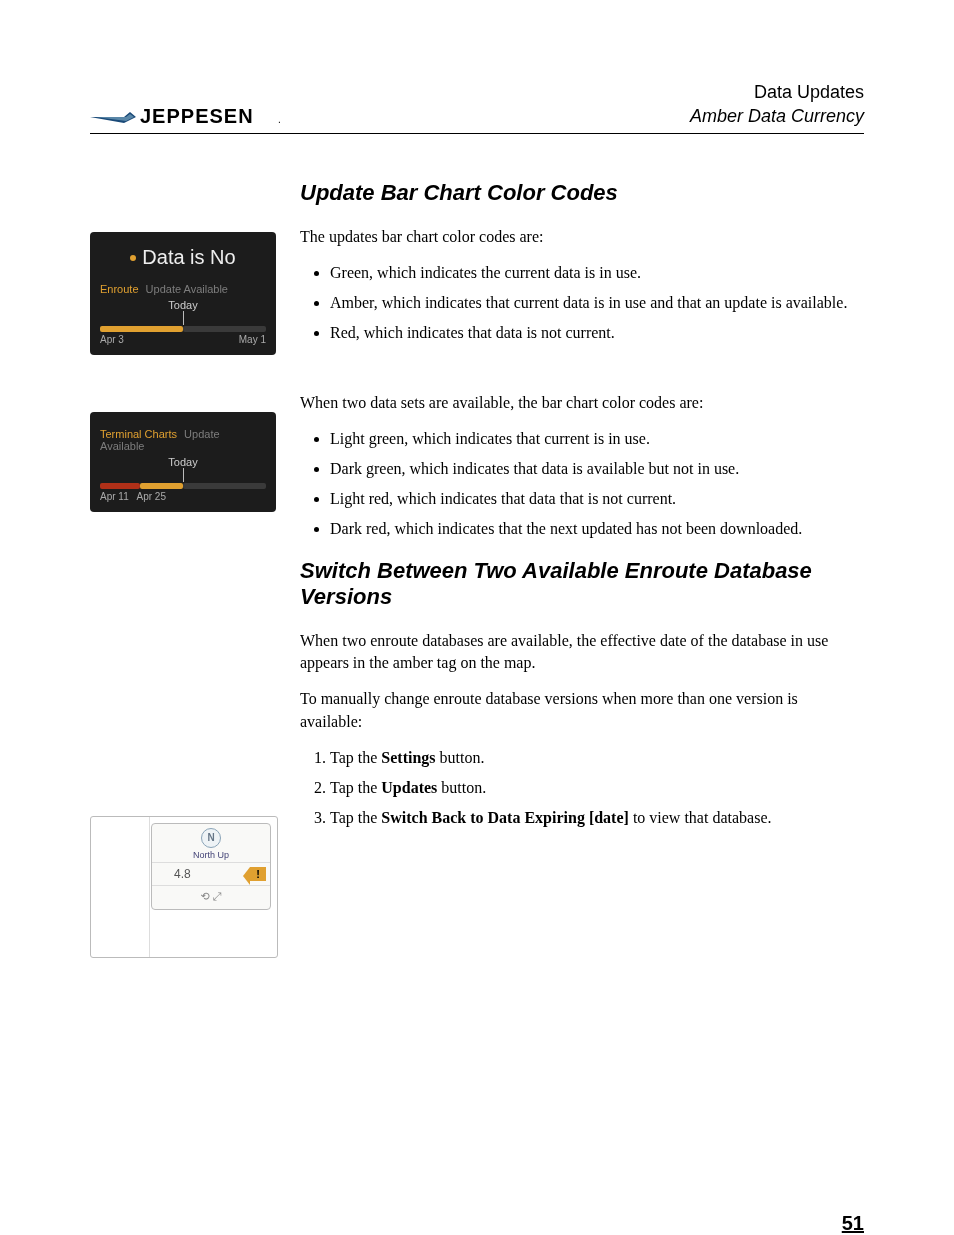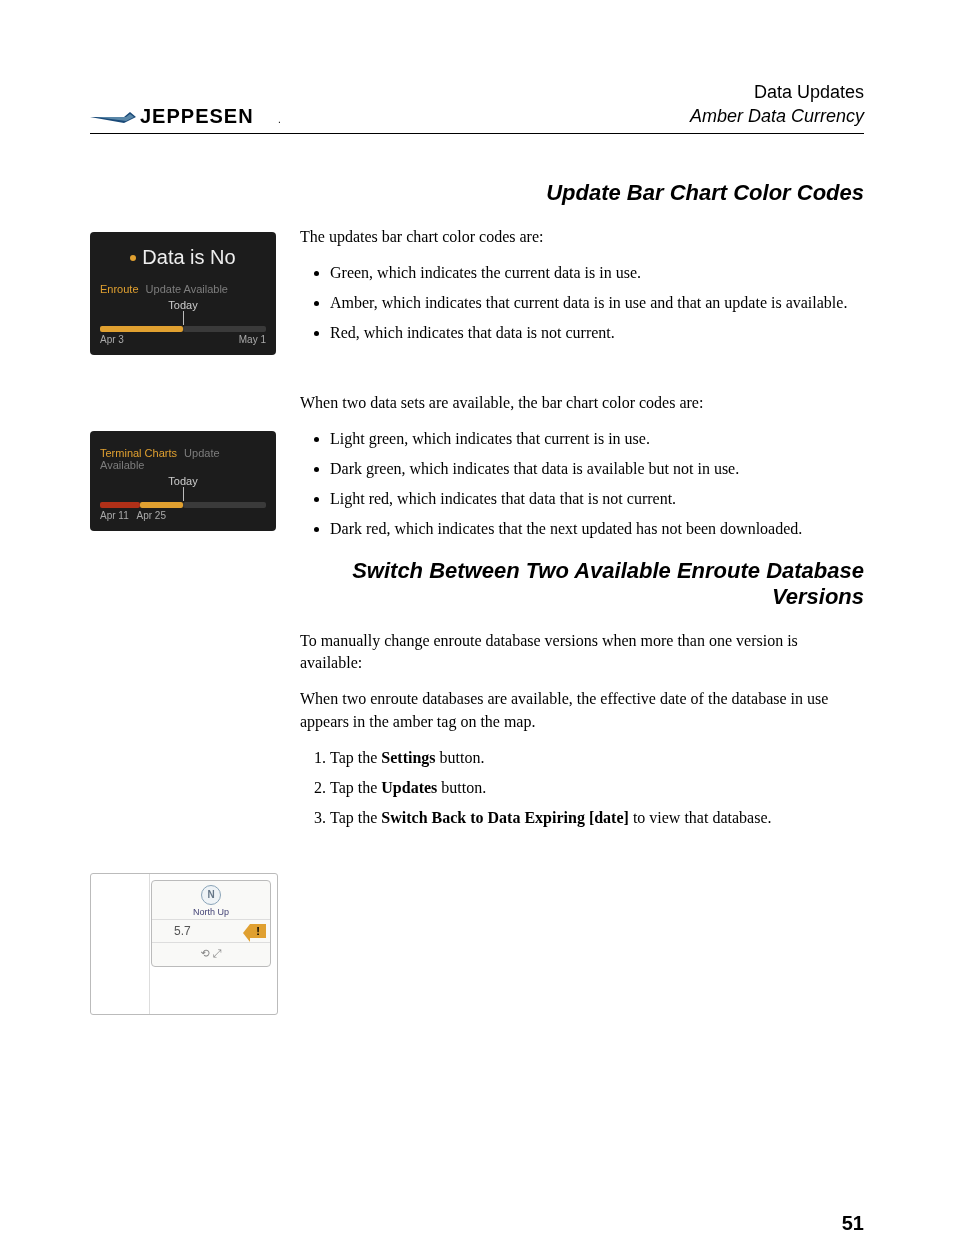--- a/index.html
+++ b/index.html
@@ -39,32 +39,31 @@
   .hdr-right .sub { font-style: italic; }
   .columns {
     display: flex;
     gap: 24px;
   }
   .sidecol {
     width: 186px;
     flex: 0 0 186px;
     display: flex;
     flex-direction: column;
-    gap: 76px;
+    gap: 57px;
     padding-top: 52px;
   }
   .maincol { flex: 1; }
   h2.section {
     font-family: Arial, Helvetica, sans-serif;
     font-style: italic;
     font-weight: bold;
     font-size: 22px;
     margin: 0 0 20px;
     color: #000;
-    text-align: right;
   }
   .para { margin: 0 0 14px; line-height: 1.38; }
   ul.bullets { margin: 0 0 18px; padding-left: 30px; }
   ul.bullets li { margin-bottom: 8px; line-height: 1.38; }
   ol.steps { margin: 0 0 18px; padding-left: 30px; }
   ol.steps li { margin-bottom: 8px; line-height: 1.38; }
   .note-block {
     border-top: 1.5px solid #000;
     border-bottom: 1.5px solid #000;
     padding: 10px 0;
@@ -187,20 +186,21 @@
   }
   .footer-left { font-size: 13px; line-height:1.35;}
   .footer-left .date { font-style: italic; }
   .footer-left .copy { font-size: 11px; }
   .footer-right { font-style: italic; font-size: 13px; }
   .page-num {
     position:absolute; right:90px; bottom:0px;
     font-family: Arial, Helvetica, sans-serif;
     font-weight:bold; font-size:20px;
     padding-bottom:0;
+    text-decoration:underline;
   }
   .spacer-top { height: 30px; }
   .inline-bold { font-weight: bold; }
 </style>
 </head>
 <body>
 
 <div class="page">
 
   <div class="top-header">
@@ -255,21 +255,21 @@
 
       <div style="height:190px"></div>
       <div class="widget-map">
         <div class="botline"></div>
         <div class="inner">
           <div class="north">
             <div class="circ">N</div>
             <div class="lbl">North Up</div>
           </div>
           <div class="row2">
-            <span class="num">5.7</span>
+            <span class="num">4.8</span>
             <span class="tag">!</span>
           </div>
           <div class="row3">⟲ ⤢</div>
         </div>
       </div>
     </div>
 
     <div class="maincol">
       <h2 class="section">Update Bar Chart Color Codes</h2>
       <p class="para">The updates bar chart color codes are:</p>
@@ -283,22 +283,22 @@
       <p class="para">When two data sets are available, the bar chart color codes are:</p>
       <ul class="bullets">
         <li>Light green, which indicates that current is in use.</li>
         <li>Dark green, which indicates that data is available but not in use.</li>
         <li>Light red, which indicates that data that is not current.</li>
         <li>Dark red, which indicates that the next updated has not been downloaded.</li>
       </ul>
 
 
       <h2 class="section">Switch Between Two Available Enroute Database Versions</h2>
+      <p class="para">When two enroute databases are available, the effective date of the database in use appears in the amber tag on the map.</p>
       <p class="para">To manually change enroute database versions when more than one version is available:</p>
-      <p class="para">When two enroute databases are available, the effective date of the database in use appears in the amber tag on the map.</p>
       <ol class="steps">
         <li><span>Tap the </span><span class="inline-bold">Settings</span><span> button.</span></li>
         <li><span>Tap the </span><span class="inline-bold">Updates</span><span> button.</span></li>
         <li><span>Tap the </span><span class="inline-bold">Switch Back to Data Expiring [date]</span><span> to view that database.</span></li>
       </ol>
     </div>
   </div>
 
   <div class="page-num">51</div>
 </div>

